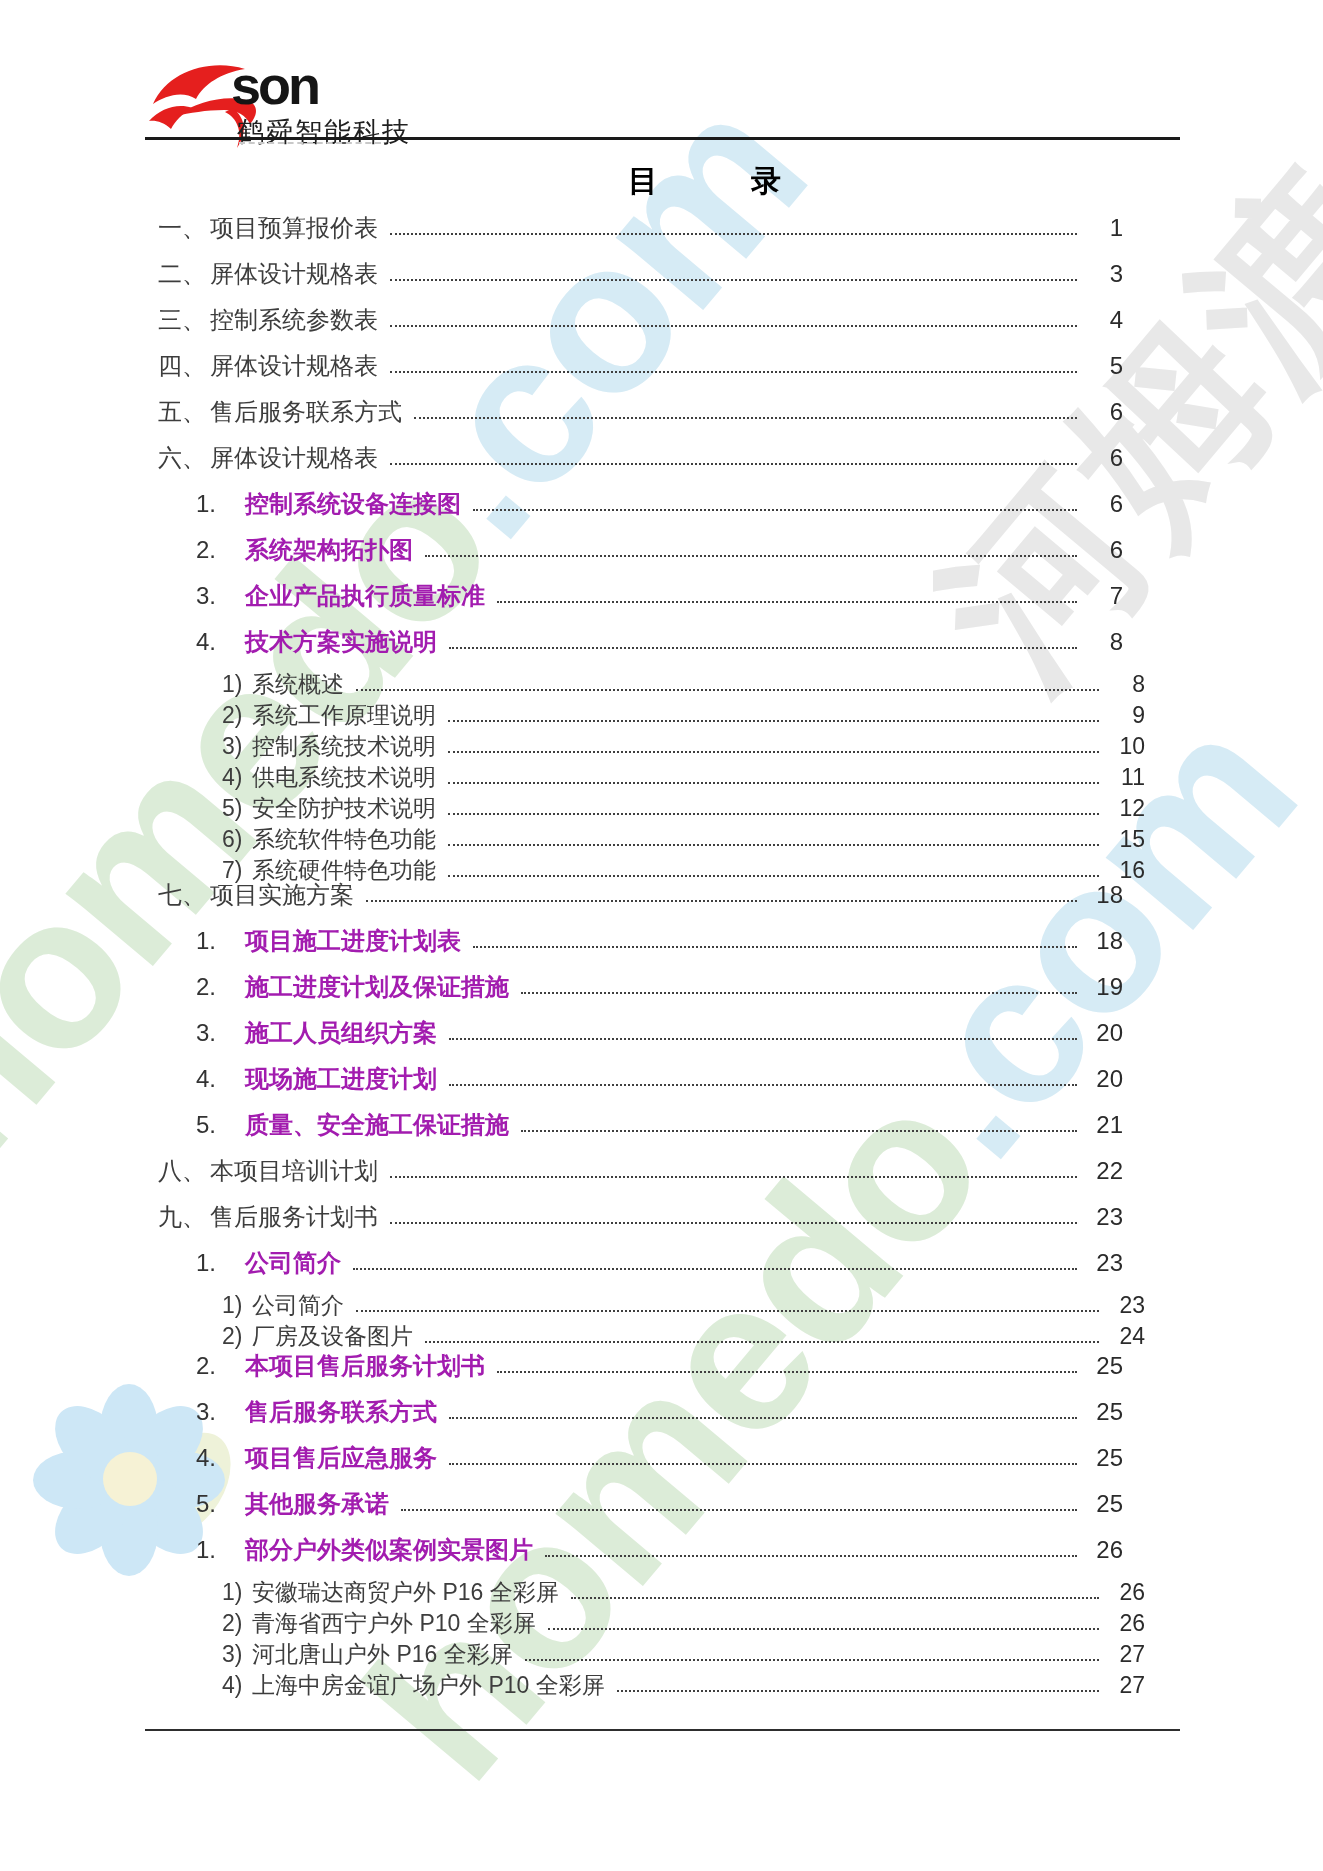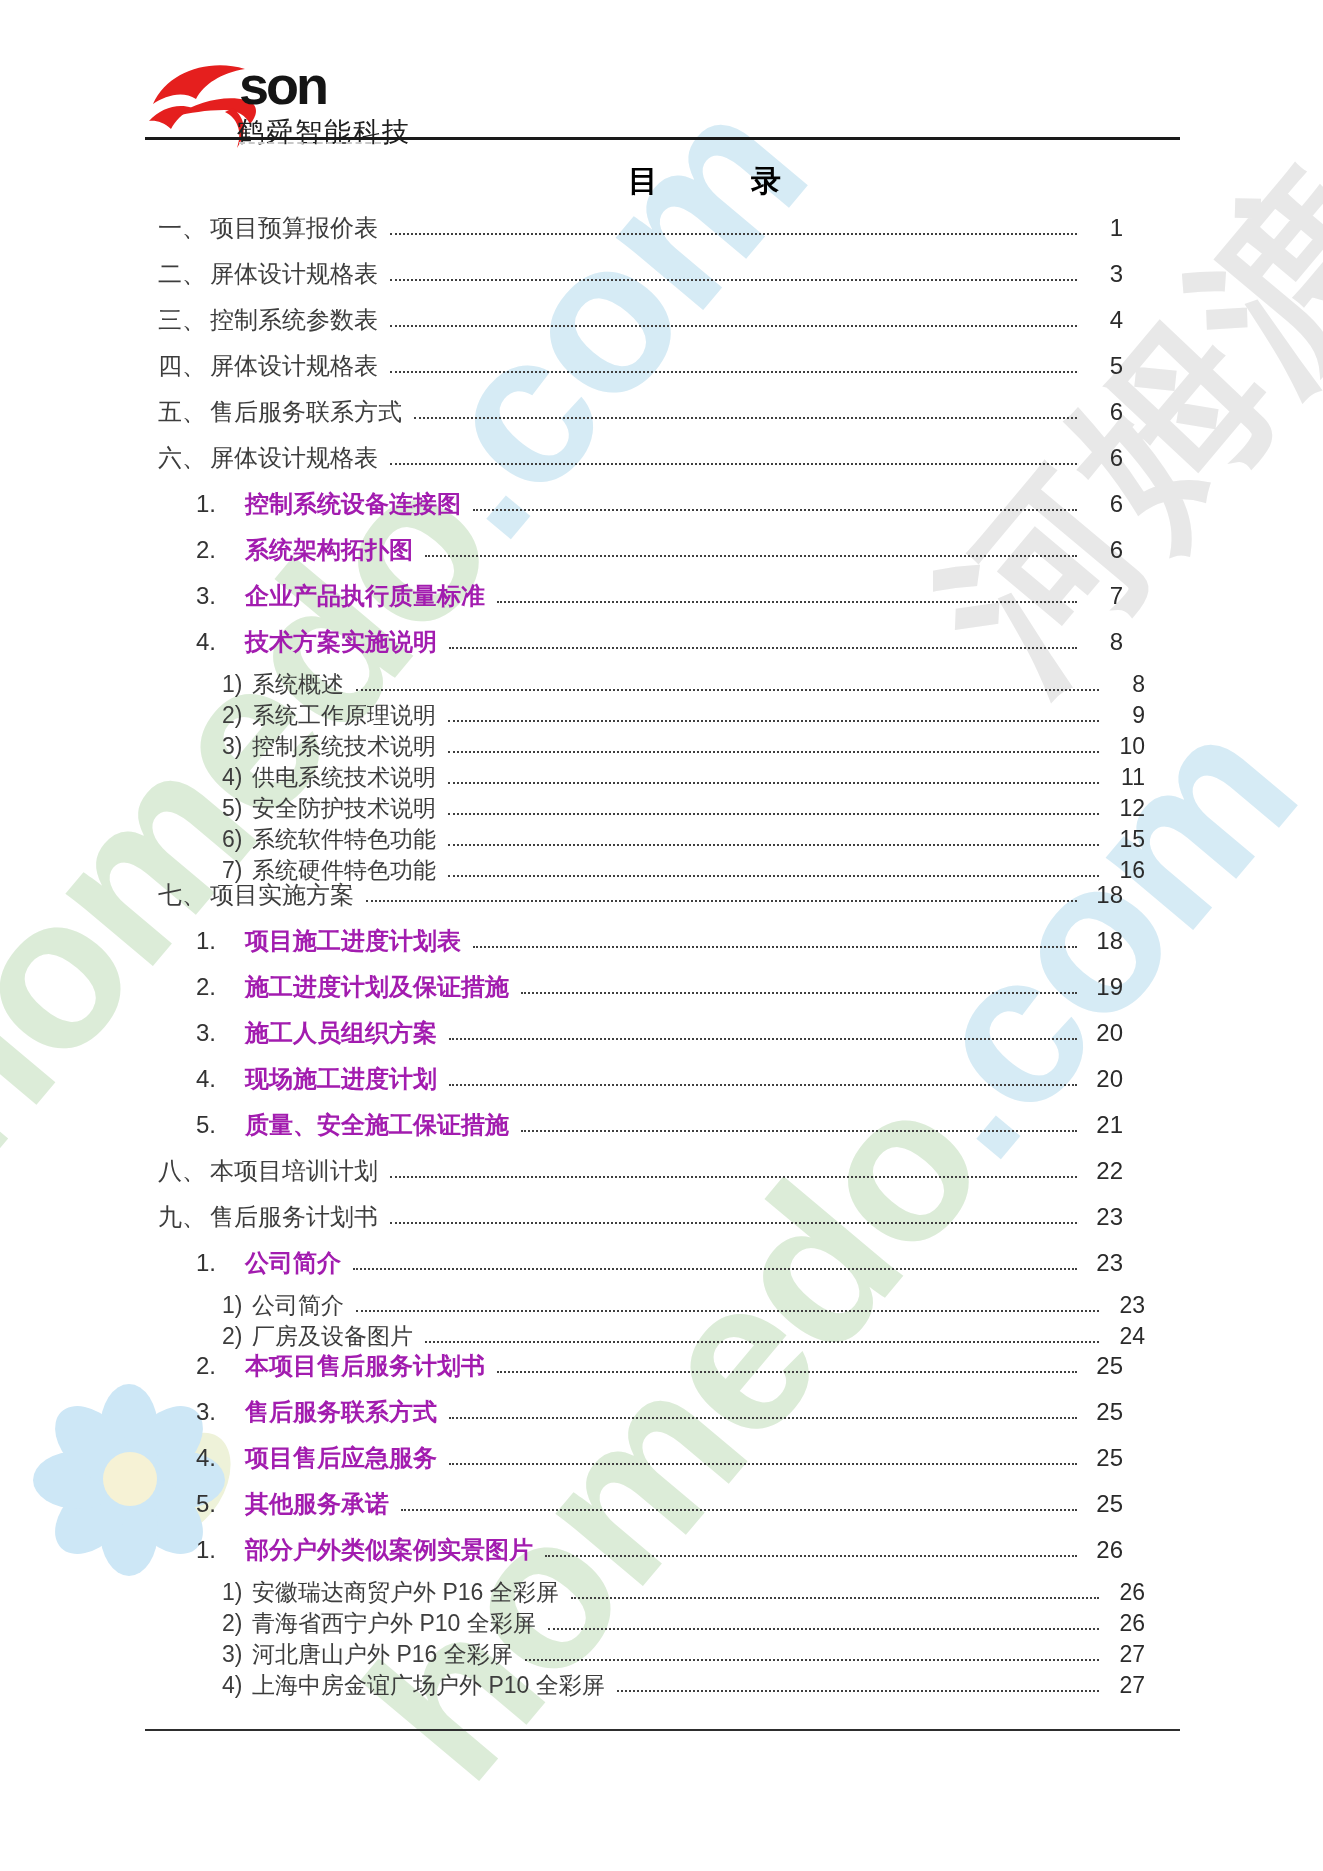--- a/index.html
+++ b/index.html
@@ -17,21 +17,21 @@
         background:#eef2d9;transform:rotate(32deg);}
   .flower{position:absolute;left:30px;top:1378px;width:200px;height:200px;}
   .petal{position:absolute;left:70px;top:6px;width:58px;height:90px;border-radius:50%;
          background:#cde7f6;transform-origin:29px 96px;}
   .flower-center{position:absolute;left:73px;top:74px;width:54px;height:54px;border-radius:50%;
          background:#f6f2d5;}
   
   .content{position:absolute;inset:0;z-index:1;}
   .logo{position:absolute;left:147px;top:58px;width:230px;height:84px;}
   .logo svg{position:absolute;left:0;top:0;}
-  .brand{position:absolute;left:92px;top:0px;font-size:54px;font-weight:800;
+  .brand{position:absolute;left:84px;top:0px;font-size:54px;font-weight:800;
          letter-spacing:-3px;color:#151515;line-height:1;}
   .brand-cn{position:absolute;left:90px;top:56px;font-size:27px;font-weight:400;
             color:#202020;letter-spacing:2px;white-space:nowrap;}
   .logo-sub{position:absolute;left:92px;top:84px;width:142px;border-top:2px dashed #c9c9c9;}
   .hdr-title{position:absolute;right:163px;top:102px;font-size:23px;color:#101010;
              white-space:nowrap;}
   .hdr-rule{position:absolute;left:145px;top:137px;width:1035px;height:3px;background:#1a1a1a;}
   .ftr-rule{position:absolute;left:145px;top:1729px;width:1035px;height:2px;background:#2e2e2e;}
   .toc-title{position:absolute;left:628px;top:166px;display:flex;gap:93px;
              font-size:30px;font-weight:bold;color:#000;line-height:1;}

